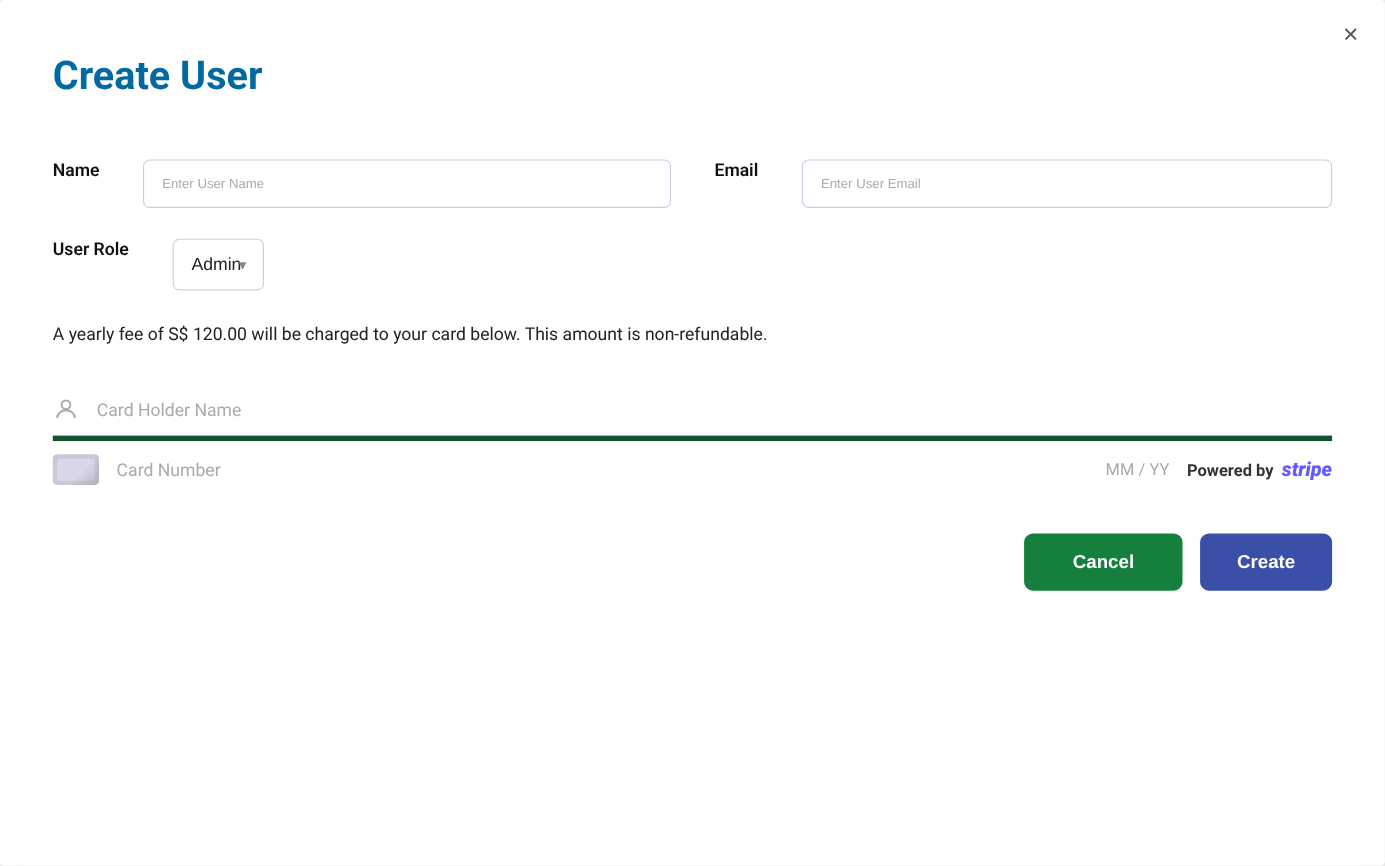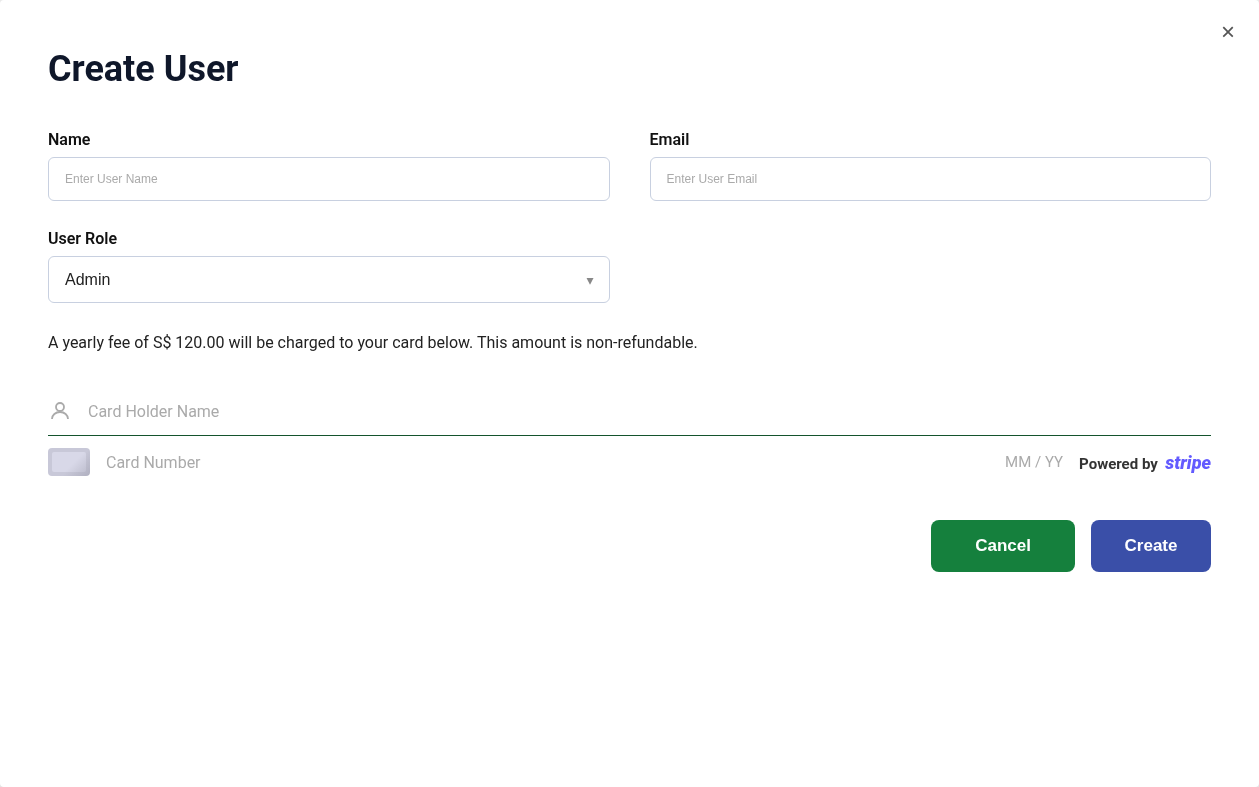--- a/index.html
+++ b/index.html
@@ -35,34 +35,35 @@
       border: none;
       font-size: 24px;
       cursor: pointer;
       color: #555;
       line-height: 1;
     }
 
     .modal-title {
       font-size: 36px;
       font-weight: 700;
-      color: #0f172a;
-      margin-bottom: 40px;
+      color: #0369a1;
+      margin-bottom: 55px;
     }
 
     .form-row {
       display: flex;
       gap: 40px;
       margin-bottom: 28px;
     }
 
     .form-group {
       display: flex;
-      flex-direction: column;
+      flex-direction: row;
       flex: 1;
+      gap: 40px;
     }
 
     .form-group.full {
       flex: 0 0 calc(50% - 20px);
       max-width: calc(50% - 20px);
     }
 
     .form-label {
       font-size: 16px;
       font-weight: 600;
@@ -202,21 +203,21 @@
 
     .card-fields-section {
       margin-bottom: 8px;
     }
 
     .card-holder-row {
       display: flex;
       align-items: center;
       gap: 16px;
       padding: 12px 0;
-      border-bottom: 1px solid #14532d;
+      border-bottom: 5px solid #14532d;
     }
 
     .card-number-row {
       display: flex;
       align-items: center;
       gap: 16px;
       padding: 12px 0;
     }
 
     .user-icon-svg {

